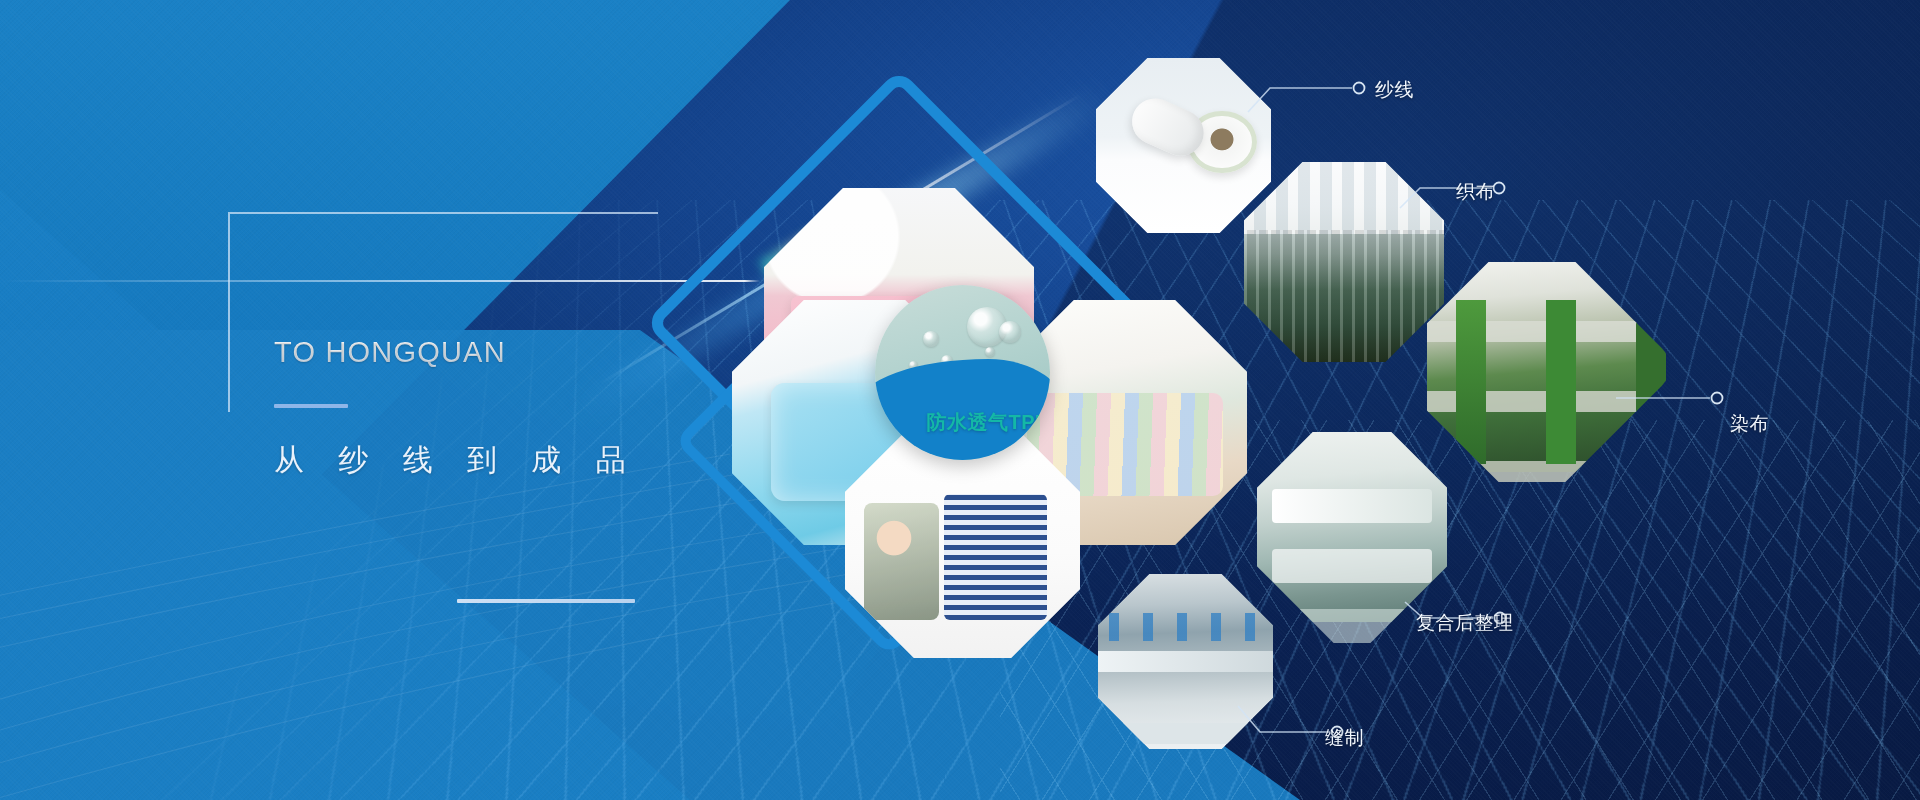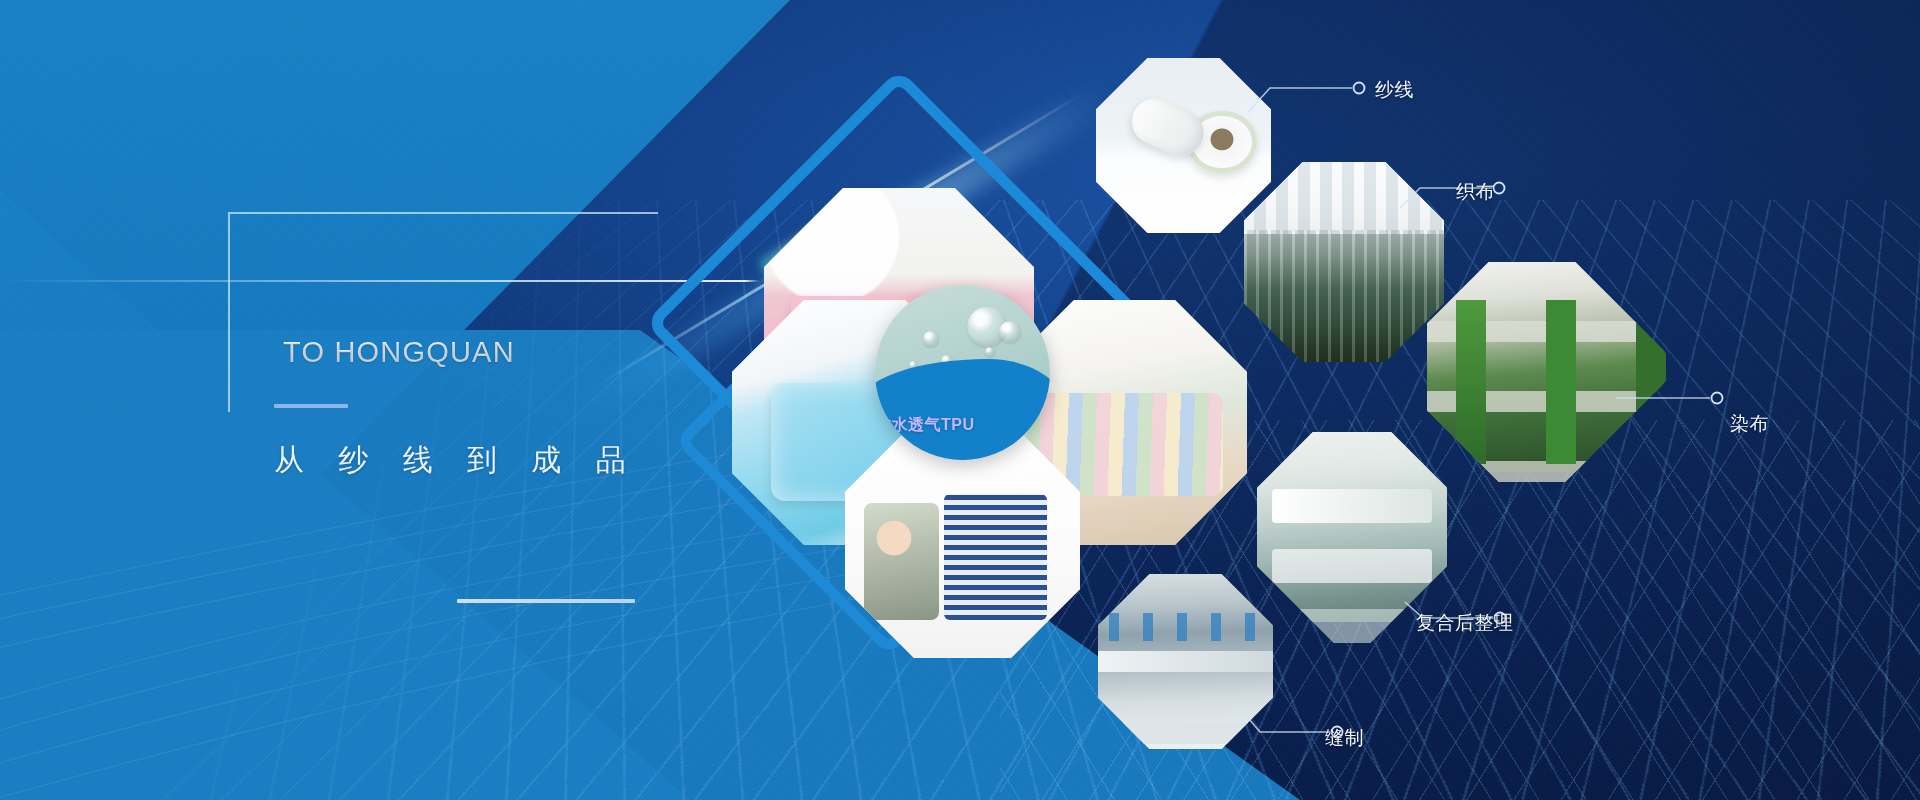--- a/index.html
+++ b/index.html
@@ -109,21 +109,21 @@
   }
   .welcome{
     position:absolute;left:272px;top:252px;
     font-size:78px;letter-spacing:1px;font-weight:400;line-height:1;
     background:linear-gradient(180deg,#ffffff 0%, #f2f7fc 42%, #c9dbee 78%, #ffffff 100%);
     -webkit-background-clip:text;background-clip:text;color:transparent;
     text-shadow:0 2px 3px rgba(0,0,0,.18);
     white-space:nowrap;
   }
   .sub-en{
-    position:absolute;left:283px;top:338px;
+    position:absolute;left:274px;top:338px;
     font-size:29px;letter-spacing:1.2px;font-weight:400;line-height:1;
     background:linear-gradient(180deg,#ffffff 0%, #eef5fb 50%, #cfe0f0 100%);
     -webkit-background-clip:text;background-clip:text;color:transparent;
     text-shadow:0 1px 2px rgba(0,0,0,.18);
     white-space:nowrap;
     text-align:right;
   }
   .rule-short{
     position:absolute;left:274px;top:404px;width:74px;height:4px;
     background:#8fb6e8;border-radius:1px;
@@ -237,22 +237,22 @@
     background:linear-gradient(165deg,#c8ddd9 0%, #b4d3cf 40%, #a5cac6 70%, #9cc4bf 100%);
   }
   .badge .drop{position:absolute;border-radius:50%;
     background:radial-gradient(circle at 34% 30%, rgba(255,255,255,.95) 0 16%, rgba(255,255,255,.35) 34%, rgba(255,255,255,.10) 62%, rgba(255,255,255,.25) 100%);
     box-shadow:inset -2px -3px 5px rgba(0,0,0,.10), 0 1px 2px rgba(0,0,0,.12);}
   .badge .wave{
     position:absolute;left:-10%;bottom:0;width:120%;height:58%;
     background:#1281c9;border-radius:62% 38% 0 0 / 46% 54% 0 0;
   }
   .badge .label{
-    position:absolute;left:0;right:0;bottom:24px;text-align:left;
-    font-size:16px;font-weight:700;color:#c4b5fd;letter-spacing:.5px;
+    position:absolute;left:0;right:0;bottom:24px;text-align:right;
+    font-size:20px;font-weight:700;color:#14b8a6;letter-spacing:.5px;
     text-shadow:0 1px 3px rgba(0,0,0,.25);
   }
 
   
   .callout{position:absolute;pointer-events:none;}
   .callout svg{display:block;overflow:visible;}
   .callout .ln{fill:none;stroke:rgba(210,228,246,.80);stroke-width:1.6;}
   .callout .dot{fill:none;stroke:rgba(225,238,250,.95);stroke-width:1.8;}
   .cl-text{
     position:absolute;color:#f2f7fd;font-size:19px;letter-spacing:.5px;

